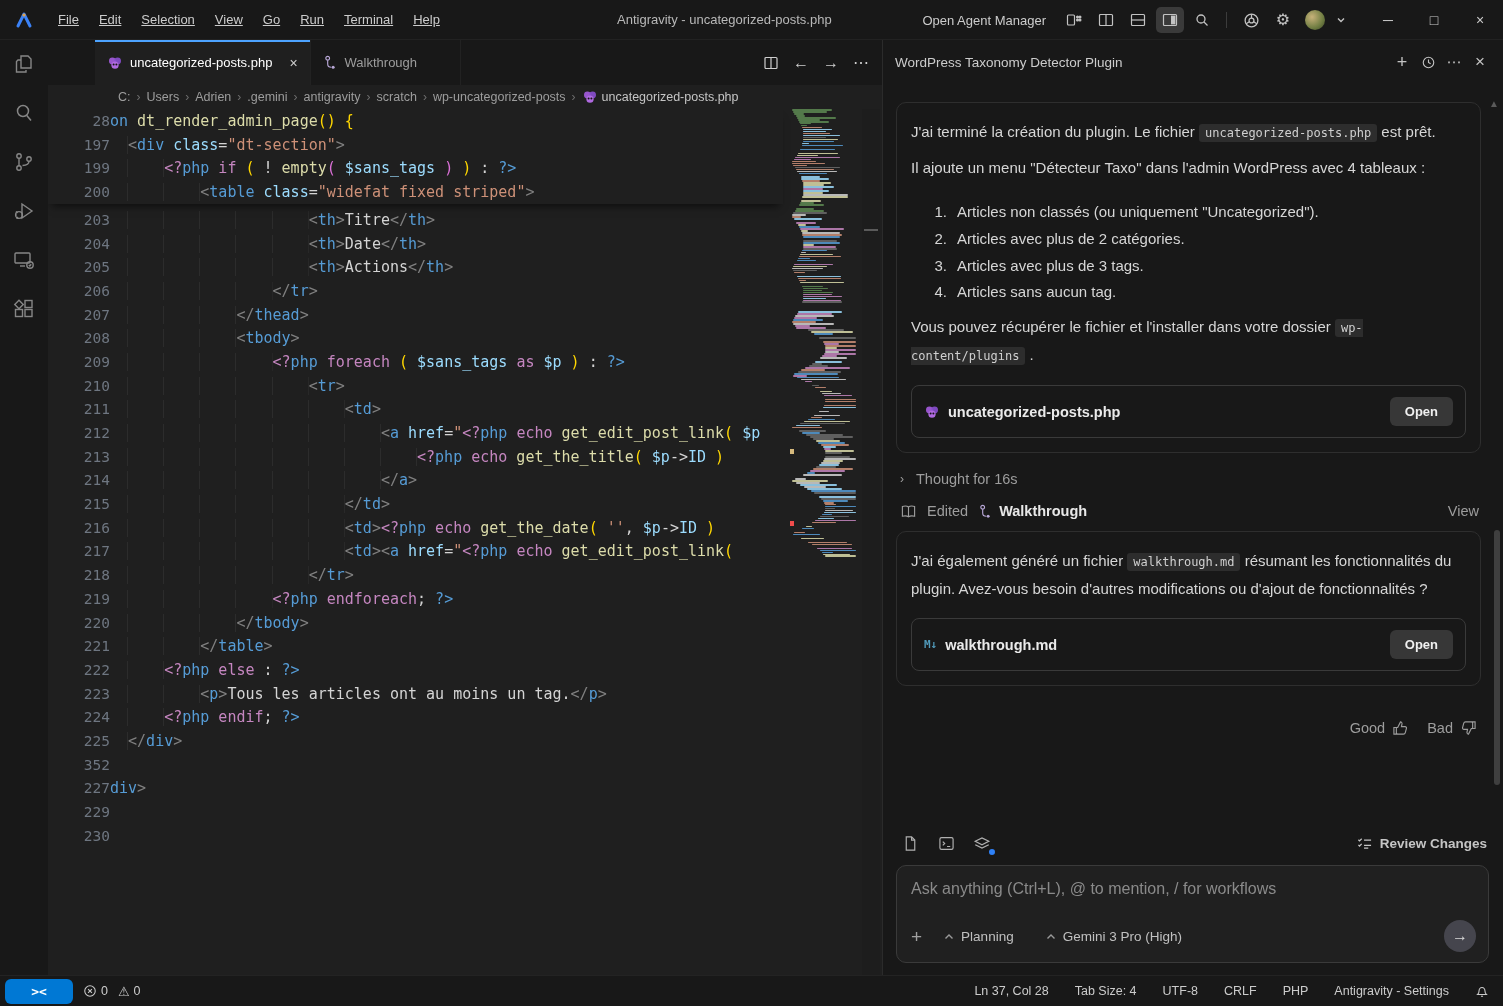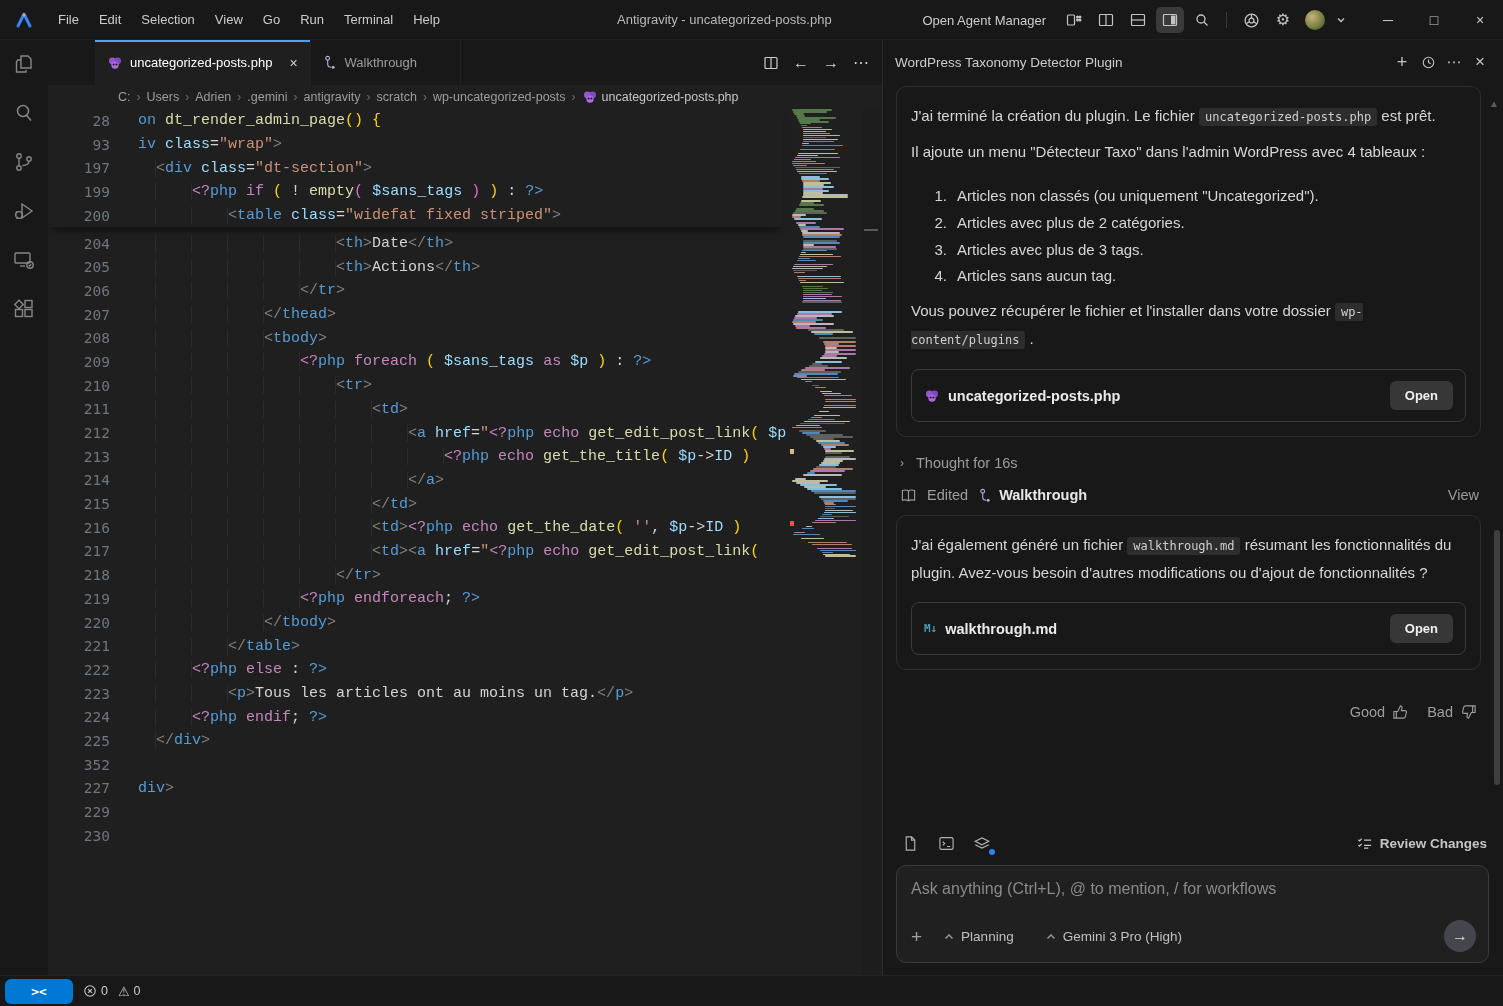--- a/index.html
+++ b/index.html
@@ -5,21 +5,21 @@
   * { margin:0; padding:0; box-sizing:border-box; }
   html,body { width:1503px; height:1006px; overflow:hidden; background:#181818;
     font-family:"Liberation Sans", sans-serif; color:#cccccc; }
   svg { display:block; }
 
   
   .titlebar { height:40px; display:flex; align-items:center; background:#181818;
     border-bottom:1px solid #222; position:relative; }
   .logo { width:48px; height:40px; display:flex; align-items:center; justify-content:center; }
   .menus { display:flex; align-items:center; }
-  .menu-item { padding:5px 10px; font-size:13px; color:#cccccc; border-radius:5px; cursor:default; }
+  .menu-item { padding:5px 10px; font-size:13px; color:#cccccc; border-radius:5px; cursor:default;text-decoration:underline; }
   .win-title { position:absolute; left:617px; font-size:13px; color:#b8b8b8; }
   .tb-right { position:absolute; right:0; top:0; height:40px; display:flex; align-items:center; }
   .agent-label { font-size:13px; color:#cccccc; margin-right:12px; }
   .tb-icon { width:28px; height:26px; display:flex; align-items:center; justify-content:center;
     color:#c3c3c3; margin:0 2px; border-radius:5px; }
   .tb-icon.active { background:#3a3a3a; }
   .tb-sep { width:1px; height:16px; background:#3c3c3c; margin:0 8px; }
   .avatar { width:20px; height:20px; border-radius:50%;
     background:radial-gradient(circle at 35% 35%, #c8b27a, #6f7d42 60%, #3c4526); }
   .win-controls { display:flex; margin-left:14px; }
@@ -48,35 +48,35 @@
     color:#cfcfcf; font-size:16px; }
   .breadcrumb { height:24px; display:flex; align-items:center; padding-left:70px; font-size:12.5px;
     color:#9d9d9d; background:#1f1f1f; gap:2px; }
   .crumb { display:flex; align-items:center; gap:4px; }
   .crumb-sep { color:#6e6e6e; margin:0 4px; font-size:12px; }
 
   .editor-body { position:relative; flex:1; overflow:hidden; }
   .code-line { display:flex; height:23.7px; align-items:center; white-space:pre;
     font-family:"DejaVu Sans Mono", monospace; font-size:15px; }
   .ln { width:62px; text-align:right; color:#6e7681; flex:0 0 62px; font-size:14.5px; }
-  .lc { margin-left:28px; color:#d4d4d4; padding-left:0; background-repeat:no-repeat;font-family:Liberation Mono, monospace; }
+  .lc { color:#d4d4d4; padding-left:0; background-repeat:no-repeat; }
   .sticky { position:absolute; left:0; top:0; width:735px; background:#1f1f1f; z-index:5;
     box-shadow:0 6px 8px -4px rgba(0,0,0,.6); }
   .lines-scroll { position:absolute; left:0; top:109px; width:735px; }
   .g{color:#808080}.t{color:#569cd6}.a{color:#9cdcfe}.s{color:#ce9178}.k{color:#c586c0}
   .f{color:#dcdcaa}.v{color:#9cdcfe}.w{color:#d4d4d4}.y{color:#ffd700}.p{color:#da70d6}.d{color:#c586c0}
 
   .minimap { position:absolute; left:742px; top:0; width:72px; bottom:0; background:#1f1f1f; overflow:hidden; }
   .mm-row { height:1.6px; margin-bottom:0.4px; border-radius:1px; opacity:.85; }
   .mm-mark { position:absolute; left:0; width:4px; height:5px; }
   .ed-scrollbar { position:absolute; left:814px; top:0; width:18px; bottom:0; background:#1d1d1d; }
   .ed-scroll-dash { position:absolute; left:2px; right:2px; top:120px; height:2px; background:#5a5a5a; }
 
   
-  .panel { flex:1; background:#181818; display:flex; flex-direction:column; position:relative; }
+  .panel { flex:1; background:#181818; display:flex; flex-direction:column; position:relative;gap:16px; }
   .panel-header { height:44px; display:flex; align-items:center; padding:0 10px 0 12px; }
   .panel-title { font-size:13.5px; color:#cccccc; flex:1; }
   .ph-icon { width:26px; height:26px; display:flex; align-items:center; justify-content:center;
     color:#c3c3c3; font-size:15px; }
   .panel-scroll { flex:1; padding:2px 22px 0 13px; overflow:hidden; }
   .msg-card { border:1px solid #2e2e2e; border-radius:10px; padding:8px 14px 14px 14px; margin-bottom:8px; }
   .msg-p { font-size:15px; line-height:26.5px; color:#d6d6d6; margin-top:8px; }
   .code-chip { font-family:"DejaVu Sans Mono", monospace; font-size:12px; background:#2d2d2d;
     color:#d0d0d0; border-radius:3px; padding:2px 6px; }
   .msg-ol { margin:18px 0 6px 6px; }
@@ -339,21 +339,20 @@
           <div class="code-line"><span class="ln">223</span><span class="lc" style="padding-left: 10ch; background-image: repeating-linear-gradient(to right, transparent 0px, transparent calc(2ch - 1px), rgb(44, 44, 44) calc(2ch - 1px), rgb(44, 44, 44) 2ch, transparent 2ch, transparent 4ch); background-size: 10ch 100%;"><span class="g">&lt;</span><span class="t">p</span><span class="g">&gt;</span><span class="w">Tous les articles ont au moins un tag.</span><span class="g">&lt;/</span><span class="t">p</span><span class="g">&gt;</span></span></div>
           <div class="code-line"><span class="ln">224</span><span class="lc" style="padding-left: 6ch; background-image: repeating-linear-gradient(to right, transparent 0px, transparent calc(2ch - 1px), rgb(44, 44, 44) calc(2ch - 1px), rgb(44, 44, 44) 2ch, transparent 2ch, transparent 4ch); background-size: 6ch 100%;"><span class="d">&lt;?</span><span class="t">php</span><span class="k"> endif</span><span class="w">; </span><span class="t">?&gt;</span></span></div>
           <div class="code-line"><span class="ln">225</span><span class="lc" style="padding-left: 2ch; background-image: repeating-linear-gradient(to right, transparent 0px, transparent calc(2ch - 1px), rgb(44, 44, 44) calc(2ch - 1px), rgb(44, 44, 44) 2ch, transparent 2ch, transparent 4ch); background-size: 2ch 100%;"><span class="g">&lt;/</span><span class="t">div</span><span class="g">&gt;</span></span></div>
           <div class="code-line"><span class="ln">352</span><span class="lc" style="padding-left: 0ch;"></span></div>
           <div class="code-line"><span class="ln">227</span><span class="lc" style="padding-left: 0ch;"><span class="t">div</span><span class="g">&gt;</span></span></div>
           <div class="code-line"><span class="ln">229</span><span class="lc" style="padding-left: 0ch;"></span></div>
           <div class="code-line"><span class="ln">230</span><span class="lc" style="padding-left: 0ch;"></span></div>
         </div>
       <div class="sticky" id="stickylines">
           <div class="code-line"><span class="ln">28</span><span class="lc" style="padding-left: 0ch;"><span class="t">on</span><span class="w"> </span><span class="f">dt_render_admin_page</span><span class="y">()</span><span class="w"> </span><span class="y">{</span></span></div>
-          <div class="code-line"><span class="ln">93</span><span class="lc" style="padding-left: 0ch;"><span class="t">iv</span><span class="a"> class</span><span class="w">=</span><span class="s">"wrap"</span><span class="g">&gt;</span></span></div>
           <div class="code-line"><span class="ln">197</span><span class="lc" style="padding-left: 2ch; background-image: repeating-linear-gradient(to right, transparent 0px, transparent calc(2ch - 1px), rgb(44, 44, 44) calc(2ch - 1px), rgb(44, 44, 44) 2ch, transparent 2ch, transparent 4ch); background-size: 2ch 100%;"><span class="g">&lt;</span><span class="t">div</span><span class="a"> class</span><span class="w">=</span><span class="s">"dt-section"</span><span class="g">&gt;</span></span></div>
           <div class="code-line"><span class="ln">199</span><span class="lc" style="padding-left: 6ch; background-image: repeating-linear-gradient(to right, transparent 0px, transparent calc(2ch - 1px), rgb(44, 44, 44) calc(2ch - 1px), rgb(44, 44, 44) 2ch, transparent 2ch, transparent 4ch); background-size: 6ch 100%;"><span class="d">&lt;?</span><span class="t">php</span><span class="k"> if</span><span class="w"> </span><span class="y">(</span><span class="w"> ! </span><span class="f">empty</span><span class="p">(</span><span class="v"> $sans_tags</span><span class="w"> </span><span class="p">)</span><span class="w"> </span><span class="y">)</span><span class="w"> : </span><span class="t">?&gt;</span></span></div>
           <div class="code-line"><span class="ln">200</span><span class="lc" style="padding-left: 10ch; background-image: repeating-linear-gradient(to right, transparent 0px, transparent calc(2ch - 1px), rgb(44, 44, 44) calc(2ch - 1px), rgb(44, 44, 44) 2ch, transparent 2ch, transparent 4ch); background-size: 10ch 100%;"><span class="g">&lt;</span><span class="t">table</span><span class="a"> class</span><span class="w">=</span><span class="s">"widefat fixed striped"</span><span class="g">&gt;</span></span></div>
         </div>
       <div class="minimap" id="minimap">
         <div class="mm-mark" style="top:340px;background:#d7ba7d"></div>
         <div class="mm-mark" style="top:412px;background:#f14c4c"></div>
       <div class="mm-row" style="margin-left: 2px; width: 40.4835px; background: rgb(93, 138, 82);"></div>
           <div class="mm-row" style="margin-left: 3px; width: 33.9347px; background: rgb(93, 138, 82);"></div>
           <div class="mm-row" style="margin-left: 4px; width: 10.1549px; background: rgb(93, 138, 82);"></div>
@@ -731,13 +730,27 @@
   <span class="sb-group">
     <svg width="14" height="14" viewBox="0 0 16 16" fill="none" stroke="currentColor" stroke-width="1.2">
       <circle cx="8" cy="8" r="6"></circle>
         <path d="M5.8 5.8l4.4 4.4M10.2 5.8l-4.4 4.4"></path>
     </svg>
     <span>0</span>
     <span style="width:2px"></span>
     <span style="font-size:13px">⚠</span>
     <span>0</span>
   </span>
+  <span class="sb-right">
+    <span class="sb-item">Ln 37, Col 28</span>
+    <span class="sb-item">Tab Size: 4</span>
+    <span class="sb-item">UTF-8</span>
+    <span class="sb-item">CRLF</span>
+    <span class="sb-item">PHP</span>
+    <span class="sb-item">Antigravity - Settings</span>
+    <span>
+      <svg width="14" height="14" viewBox="0 0 16 16" fill="none" stroke="currentColor" stroke-width="1.2">
+        <path d="M3 12h10c-1.2-1-1.6-2.2-1.6-4 0-2.4-1.4-3.9-3.4-3.9S4.6 5.6 4.6 8c0 1.8-.4 3-1.6 4z"></path>
+          <path d="M6.8 14h2.4"></path>
+      </svg>
+      </span>
+  </span>
 </div>
 
 </body></html>

